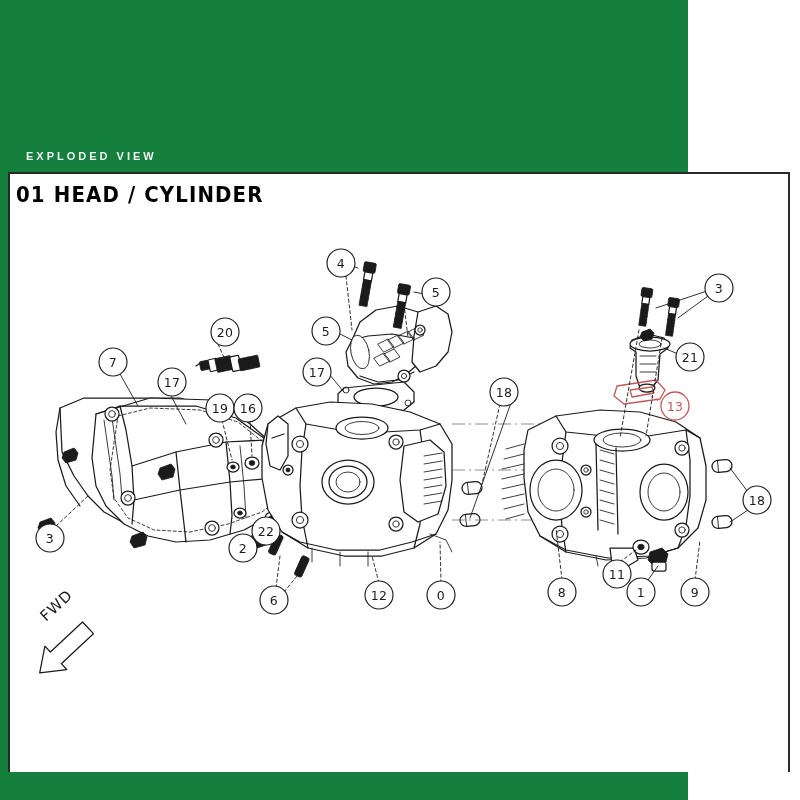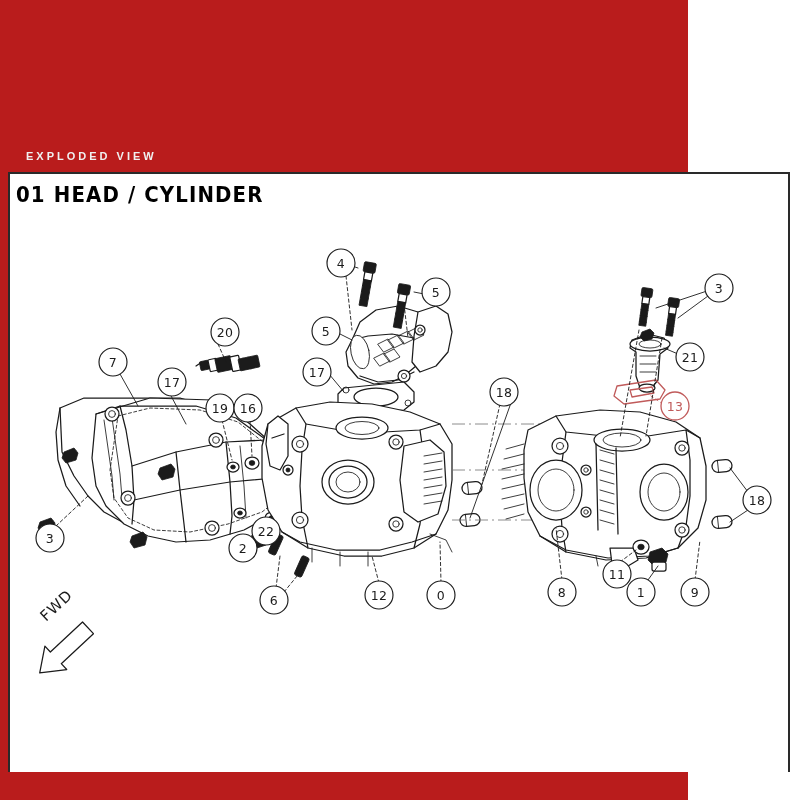--- a/index.html
+++ b/index.html
@@ -2,21 +2,21 @@
 <html><head>
 <meta charset="utf-8">
 <title>01 HEAD / CYLINDER</title>
 <style>
   html,body{margin:0;padding:0;background:#ffffff;}
   body{
     width:800px;height:800px;overflow:hidden;
     font-family:"Liberation Sans","DejaVu Sans",sans-serif;
     -webkit-font-smoothing:antialiased;
   }
-  #page{position:relative;width:688px;height:800px;background:#b91c1c;}
+  #page{position:relative;width:688px;height:800px;background:#15803d;}
 
   
   .ghost{
     position:absolute;left:26px;top:150px;
     font-size:11px;letter-spacing:3px;color:#f0f0f0;
     font-weight:bold;user-select:none;
   }
 
   
   .frame{

